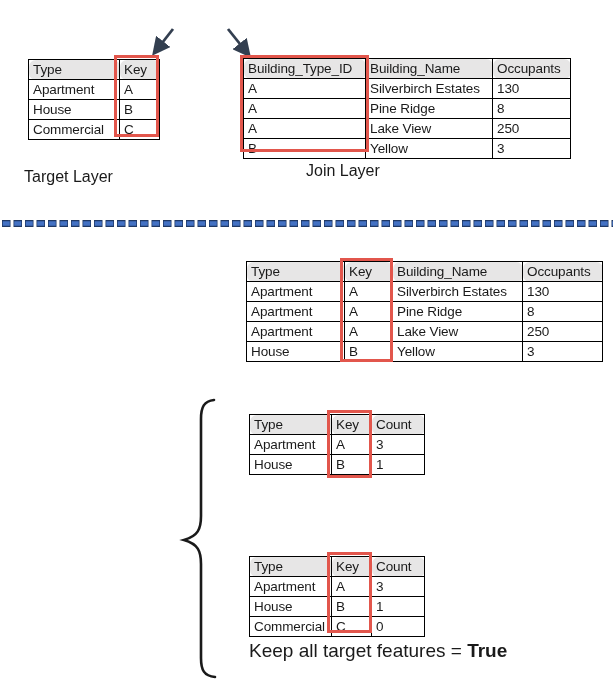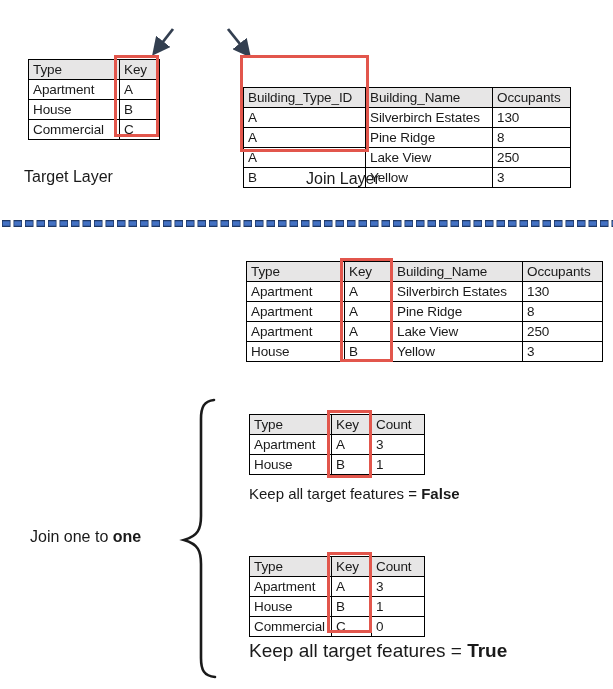--- a/index.html
+++ b/index.html
@@ -6,42 +6,42 @@
   .canvas{
     position:relative;width:613px;height:689px;background:#fff;overflow:hidden;
     font-family:"Liberation Sans",sans-serif;color:#1a1a1a;
   }
   .overlay{position:absolute;left:0;top:0;width:613px;height:689px;pointer-events:none;}
 
   
   .lbl{position:absolute;white-space:nowrap;}
   .title-lbl{left:147px;top:4px;font-size:18px;}
   .target-layer-lbl{left:24px;top:168px;font-size:16px;}
-  .join-layer-lbl{left:306px;top:170px;font-size:16px;}
+  .join-layer-lbl{left:306px;top:162px;font-size:16px;}
   .otm-lbl{left:23px;top:263px;font-size:16px;}
   .oto-lbl{left:30px;top:528px;font-size:16px;}
   .cap-false{left:249px;top:485px;font-size:15px;}
   .cap-true{left:249px;top:640px;font-size:19px;}
   .b{font-weight:bold;}
 
   
   table.tbl{
     position:absolute;border-collapse:collapse;table-layout:fixed;
     font-size:13.5px;letter-spacing:-0.1px;line-height:17px;
   }
   .tbl th,.tbl td{
     border:1px solid #000;padding:1px 4px;height:17px;
     text-align:left;font-weight:normal;overflow:hidden;white-space:nowrap;
     box-sizing:content-box;
   }
-  .tbl th{background:var(--header-gray,#e7e6e6);}
+  .tbl th{background:var(--header-gray,#e7e6e6);border-radius:7px;}
   .t-target{left:28px;top:59px;width:130px;}
   .t-target th:nth-child(1),.t-target td:nth-child(1){width:82px;}
   .t-target th:nth-child(2),.t-target td:nth-child(2){width:31px;}
-  .t-join{left:243px;top:58px;width:327px;margin-top:29px;}
+  .t-join{left:243px;top:58px;width:327px;}
   .t-join th:nth-child(1),.t-join td:nth-child(1){width:113px;}
   .t-join th:nth-child(2),.t-join td:nth-child(2){width:118px;}
   .t-join th:nth-child(3),.t-join td:nth-child(3){width:69px;}
   .t-otm{left:246px;top:261px;width:355px;}
   .t-otm th:nth-child(1),.t-otm td:nth-child(1){width:89px;}
   .t-otm th:nth-child(2),.t-otm td:nth-child(2){width:39px;}
   .t-otm th:nth-child(3),.t-otm td:nth-child(3){width:121px;}
   .t-otm th:nth-child(4),.t-otm td:nth-child(4){width:71px;}
   .t-false{left:249px;top:414px;width:173px;}
   .t-true{left:249px;top:556px;width:173px;}
@@ -193,21 +193,20 @@
         <tr>
           <td>House</td>
           <td>B</td>
           <td>Yellow</td>
           <td>3</td>
         </tr>
       </tbody>
     </table>
   <div class="redbox rb-otm"></div>
 
-  <div class="lbl oto-lbl"><span>Join one to </span><span class="b">one</span></div>
 
   <table class="tbl t-false">
       <thead>
         <tr>
           <th>Type</th>
           <th>Key</th>
           <th>Count</th>
         </tr>
       </thead>
       <tbody>
@@ -217,21 +216,20 @@
           <td>3</td>
         </tr>
         <tr>
           <td>House</td>
           <td>B</td>
           <td>1</td>
         </tr>
       </tbody>
     </table>
   <div class="redbox rb-false"></div>
-  <div class="lbl cap-false"><span>Keep all target features = </span><span class="b">False</span></div>
 
   <table class="tbl t-true">
       <thead>
         <tr>
           <th>Type</th>
           <th>Key</th>
           <th>Count</th>
         </tr>
       </thead>
       <tbody>

